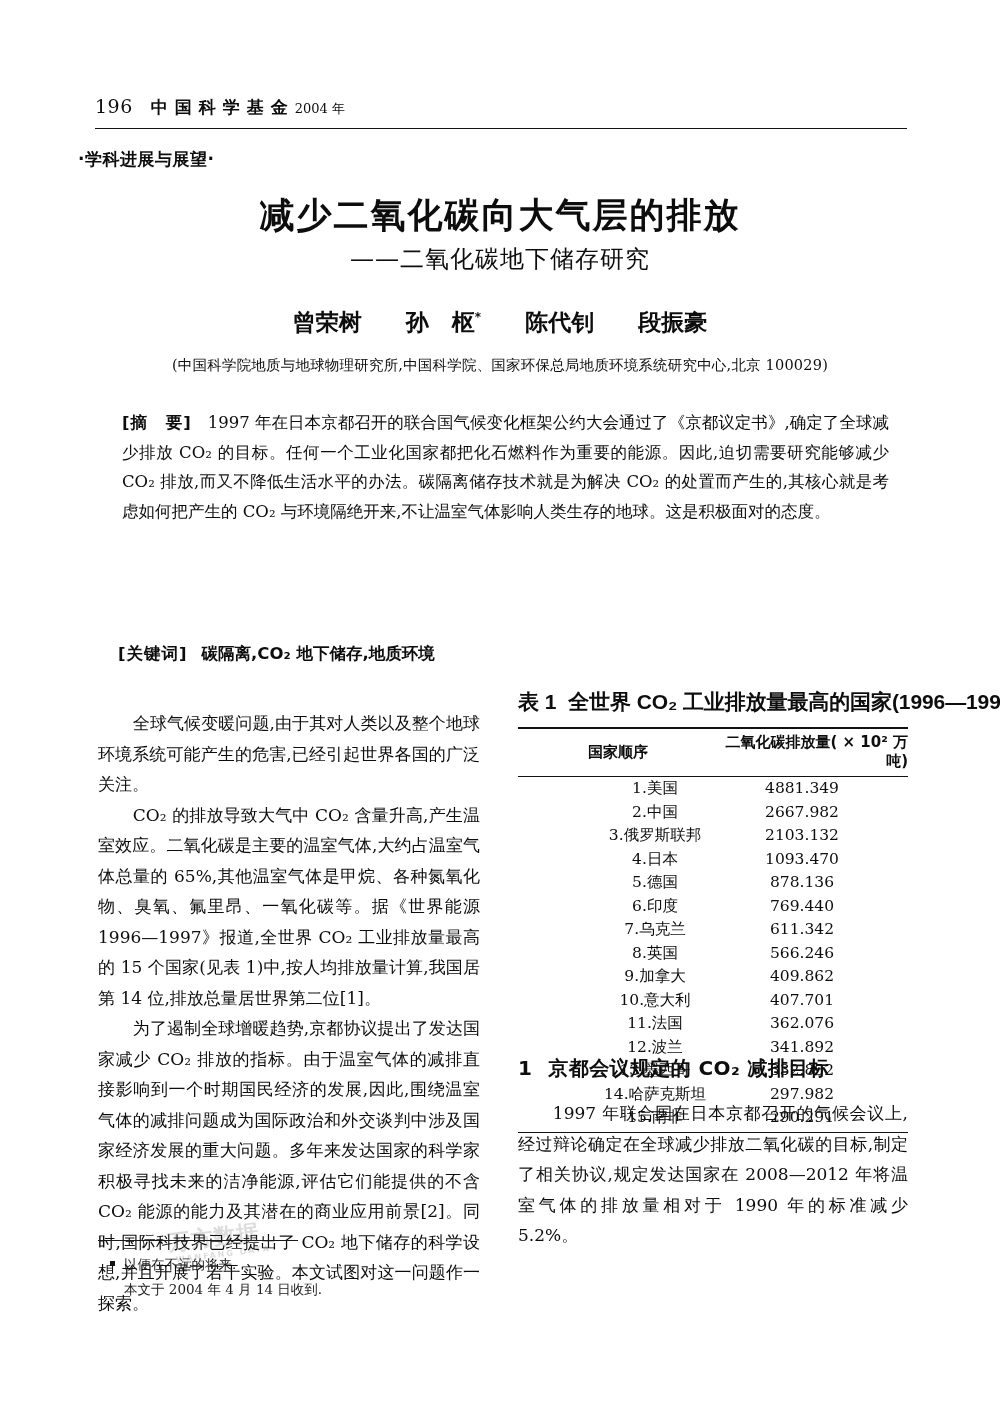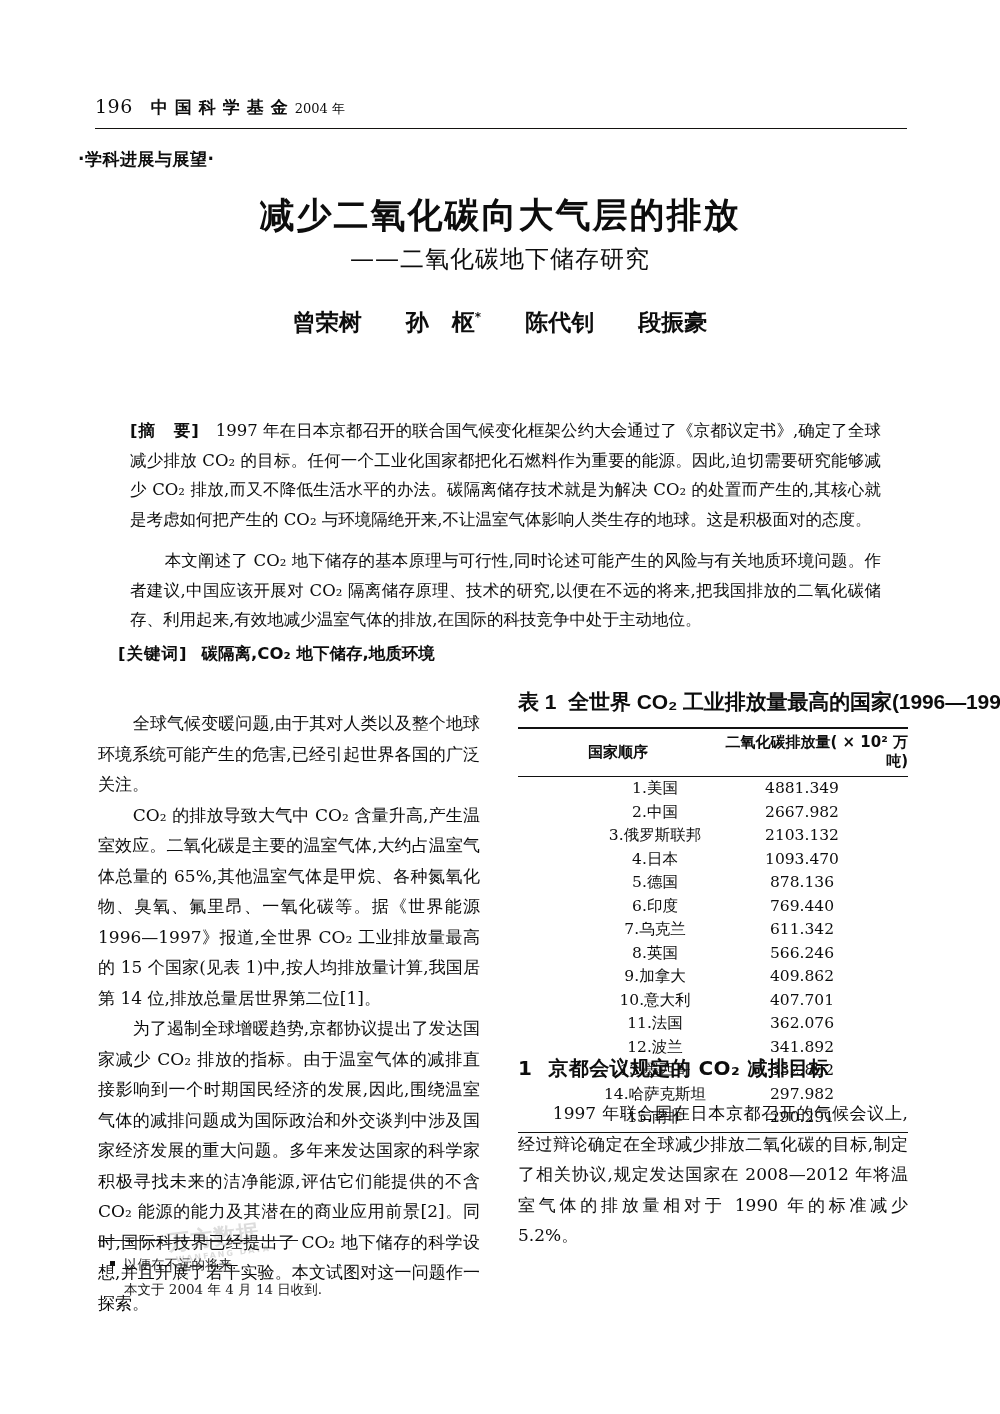--- a/index.html
+++ b/index.html
@@ -118,21 +118,21 @@
     font-size: 16.5px;
     line-height: 29.5px;
     text-align: justify;
     text-justify: inter-ideograph;
   }
   .abstract .lbl {
     font-weight: 700;
     font-family: "DejaVu Sans", "Liberation Sans", sans-serif;
     letter-spacing: 1px;
   }
-  .abstract p { margin: 12px; text-indent: 0; }
+  .abstract p { margin: 4px; text-indent: 0; }
   .abstract p.indent { text-indent: 2.1em; }
 
   .keywords {
     position: absolute;
     left: 118px;
     top: 640px;
     width: 775px;
     font-size: 16.5px;
     line-height: 28px;
   }
@@ -287,24 +287,24 @@
 
   <div class="kicker">·学科进展与展望·</div>
 
   <div class="title">减少二氧化碳向大气层的排放</div>
   <div class="subtitle">——二氧化碳地下储存研究</div>
 
   <div class="authors">
     <span class="au"><span>曾荣树</span></span><span class="au"><span>孙　枢</span><span class="sup">*</span></span><span class="au"><span>陈代钊</span></span><span class="au"><span>段振豪</span></span>
   </div>
 
+  <div class="affil">(中国科学院地质与地球物理研究所,中国科学院、国家环保总局地质环境系统研究中心,北京 100029)</div>
 
   <div class="abstract">
     <p><span class="lbl">[摘　要]</span>&nbsp;&nbsp;&nbsp;<span>1997 年在日本京都召开的联合国气候变化框架公约大会通过了《京都议定书》,确定了全球减少排放 CO₂ 的目标。任何一个工业化国家都把化石燃料作为重要的能源。因此,迫切需要研究能够减少 CO₂ 排放,而又不降低生活水平的办法。碳隔离储存技术就是为解决 CO₂ 的处置而产生的,其核心就是考虑如何把产生的 CO₂ 与环境隔绝开来,不让温室气体影响人类生存的地球。这是积极面对的态度。</span></p>
-    <p class="indent">本文阐述了 CO₂ 地下储存的基本原理与可行性,同时论述可能产生的风险与有关地质环境问题。作者建议,中国应该开展对 CO₂ 隔离储存原理、技术的研究,以便在不远的将来,把我国排放的二氧化碳储存、利用起来,有效地减少温室气体的排放,在国际的科技竞争中处于主动地位。</p>
   </div>
 
   <div class="keywords">
     <span class="lbl">[关键词]</span><span class="kwbody">碳隔离,CO₂ 地下储存,地质环境</span>
   </div>
 
   <div class="col left">
     <p>全球气候变暖问题,由于其对人类以及整个地球环境系统可能产生的危害,已经引起世界各国的广泛关注。</p>
     <p>CO₂ 的排放导致大气中 CO₂ 含量升高,产生温室效应。二氧化碳是主要的温室气体,大约占温室气体总量的 65%,其他温室气体是甲烷、各种氮氧化物、臭氧、氟里昂、一氧化碳等。据《世界能源1996—1997》报道,全世界 CO₂ 工业排放量最高的 15 个国家(见表 1)中,按人均排放量计算,我国居第 14 位,排放总量居世界第二位[1]。</p>
     <p>为了遏制全球增暖趋势,京都协议提出了发达国家减少 CO₂ 排放的指标。由于温室气体的减排直接影响到一个时期国民经济的发展,因此,围绕温室气体的减排问题成为国际政治和外交谈判中涉及国家经济发展的重大问题。多年来发达国家的科学家积极寻找未来的洁净能源,评估它们能提供的不含 CO₂ 能源的能力及其潜在的商业应用前景[2]。同时,国际科技界已经提出了 CO₂ 地下储存的科学设想,并且开展了若干实验。本文试图对这一问题作一探索。</p>

